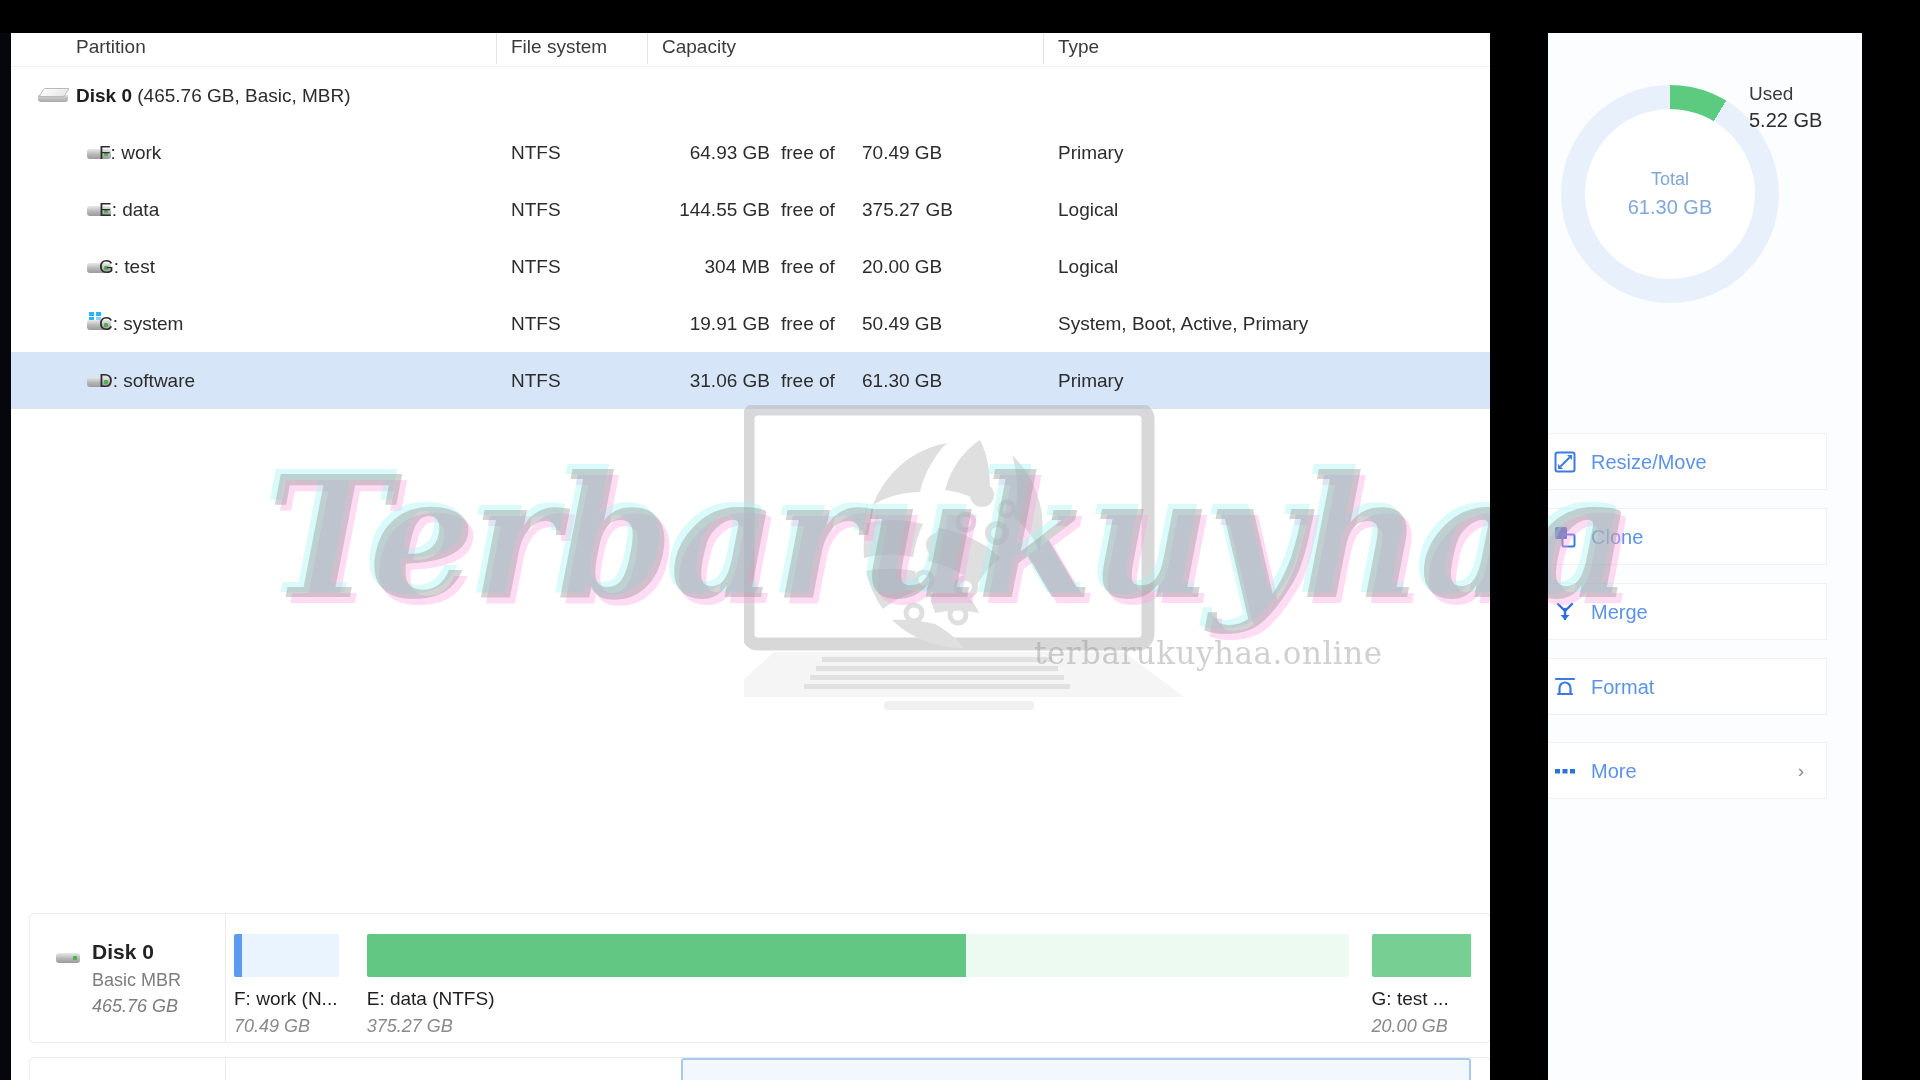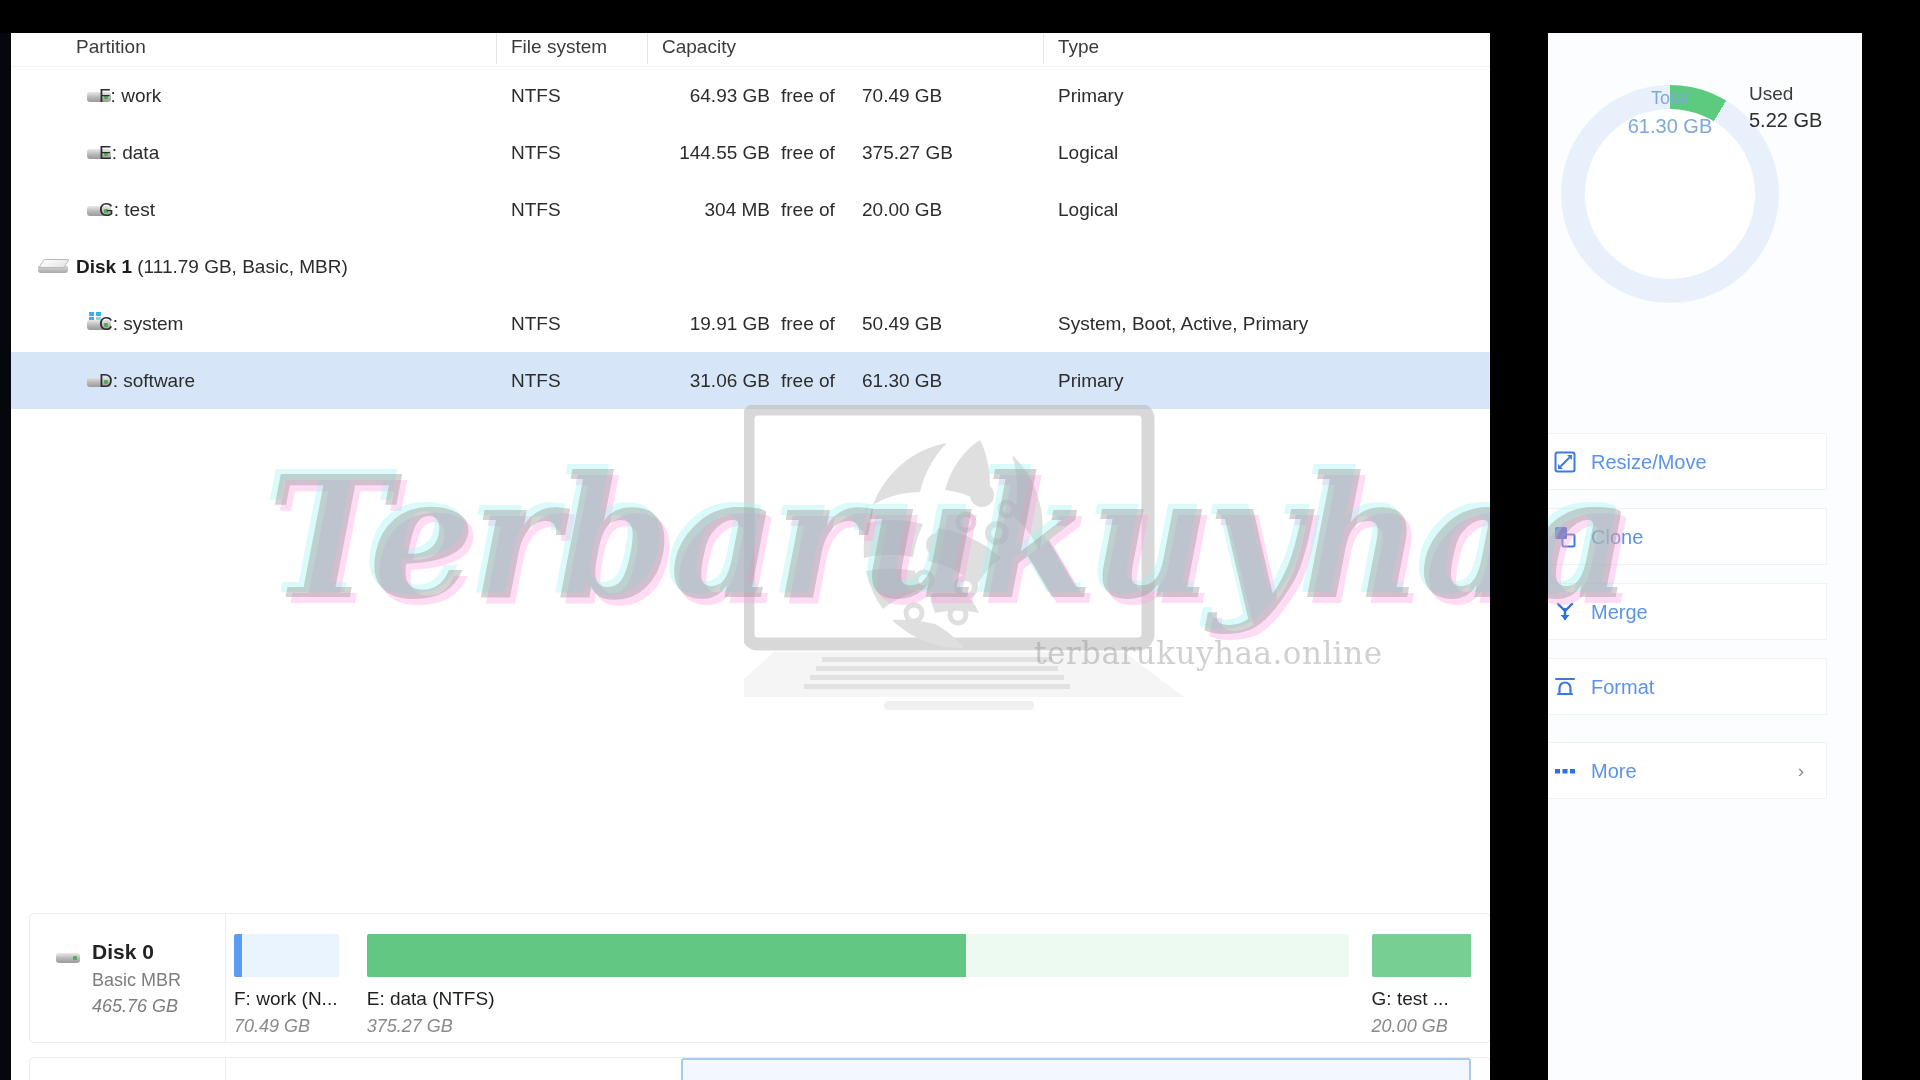--- a/index.html
+++ b/index.html
@@ -138,21 +138,21 @@
     background: conic-gradient(
        #5ccb7f 0deg 31deg,
        #e8f1fb 31deg 360deg);
   }
   .donut::after{
     content:""; position:absolute; left:24px; top:24px;
     width:170px; height:170px; border-radius:50%; background:#fff;
   }
   .donut-center {
     position:absolute; left:52px; top:38px; width:218px; height:218px;
-    display:flex; flex-direction:column; align-items:center; 
+    display:flex; flex-direction:column; align-items:center; justify-content:center;
     z-index:3;
   }
   .donut-center .lbl { font-size:18px; color:#7fa8d8; line-height:1.5; }
   .donut-center .val { font-size:20px; color:#7fa8d8; line-height:1.45; }
   .used-label {
     position:absolute; left:240px; top:34px; text-align:left;
   }
   .used-label .lbl { font-size:19px; color:#3a3a3a; line-height:1.35; }
   .used-label .val { font-size:20px; color:#2d2d2d; line-height:1.35; }
 
@@ -267,20 +267,27 @@
         <div class="divider d3"></div>
         <div class="cell c-part">Partition</div>
         <div class="cell c-fs">File system</div>
         <div class="cell c-cap">Capacity</div>
         <div class="cell c-type">Type</div>
       </div>
       <div class="thead-underline"></div>
 
       <div class="rows">
 
+        <div class="row diskhdr">
+          <div class="icon-disk">
+            <div class="base"></div>
+              <div class="top"></div>
+          </div>
+          <div class="txt r-name disk-title"><b>Disk 0</b><span> (465.76 GB, Basic, MBR)</span></div>
+        </div>
 
         <div class="row">
           <div class="icon-part">
               <div class="body"></div>
               <div class="led"></div>
             </div>
           <div class="txt r-name indent">F: work</div>
           <div class="txt r-fs">NTFS</div>
           <div class="txt r-free">64.93 GB</div>
           <div class="txt r-of">free of</div>
@@ -307,27 +314,20 @@
               <div class="led"></div>
             </div>
           <div class="txt r-name indent">G: test</div>
           <div class="txt r-fs">NTFS</div>
           <div class="txt r-free">304 MB</div>
           <div class="txt r-of">free of</div>
           <div class="txt r-total">20.00 GB</div>
           <div class="txt r-type">Logical</div>
         </div>
 
-        <div class="row diskhdr">
-          <div class="icon-disk">
-            <div class="base"></div>
-              <div class="top"></div>
-          </div>
-          <div class="txt r-name disk-title"><b>Disk 1</b><span> (111.79 GB, Basic, MBR)</span></div>
-        </div>
 
         <div class="row">
           <div class="icon-part sys">
               <div class="flag"></div>
               <div class="body"></div>
               <div class="led"></div>
             </div>
           <div class="txt r-name indent">C: system</div>
           <div class="txt r-fs">NTFS</div>
           <div class="txt r-free">19.91 GB</div>

